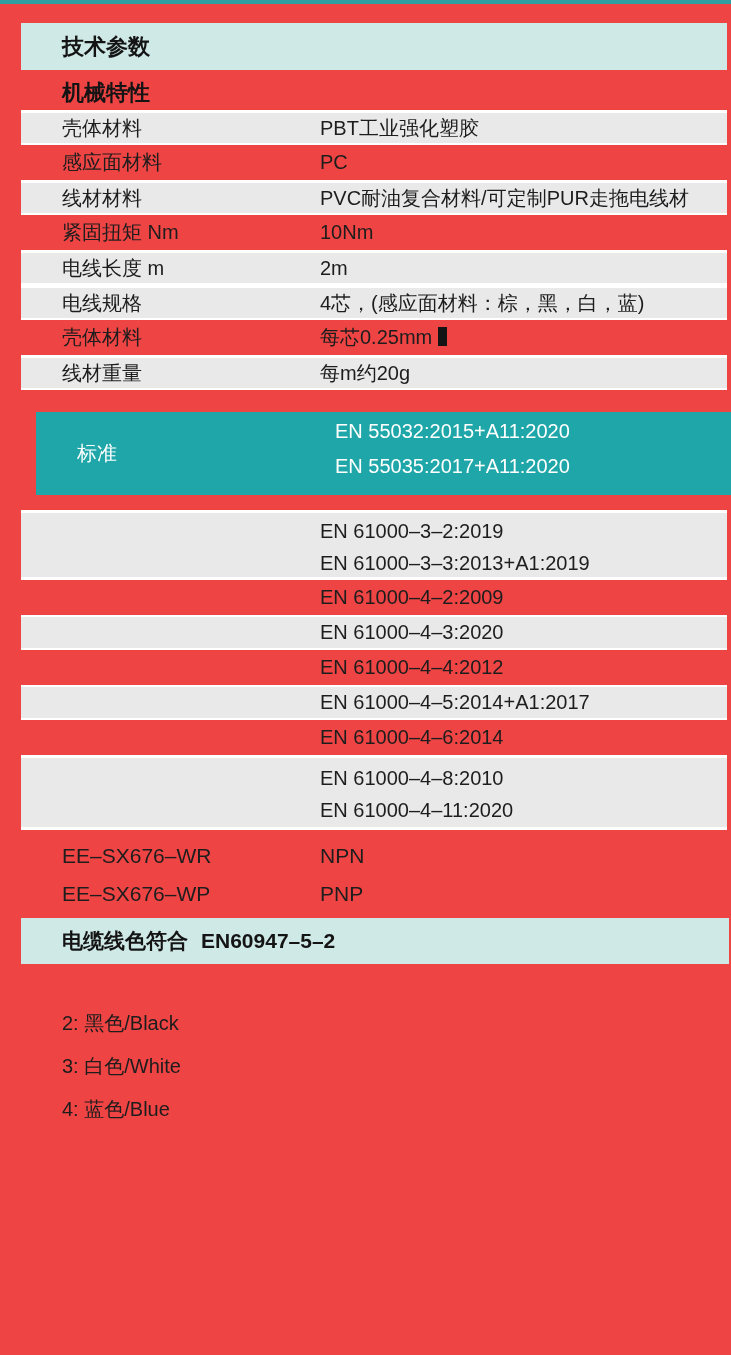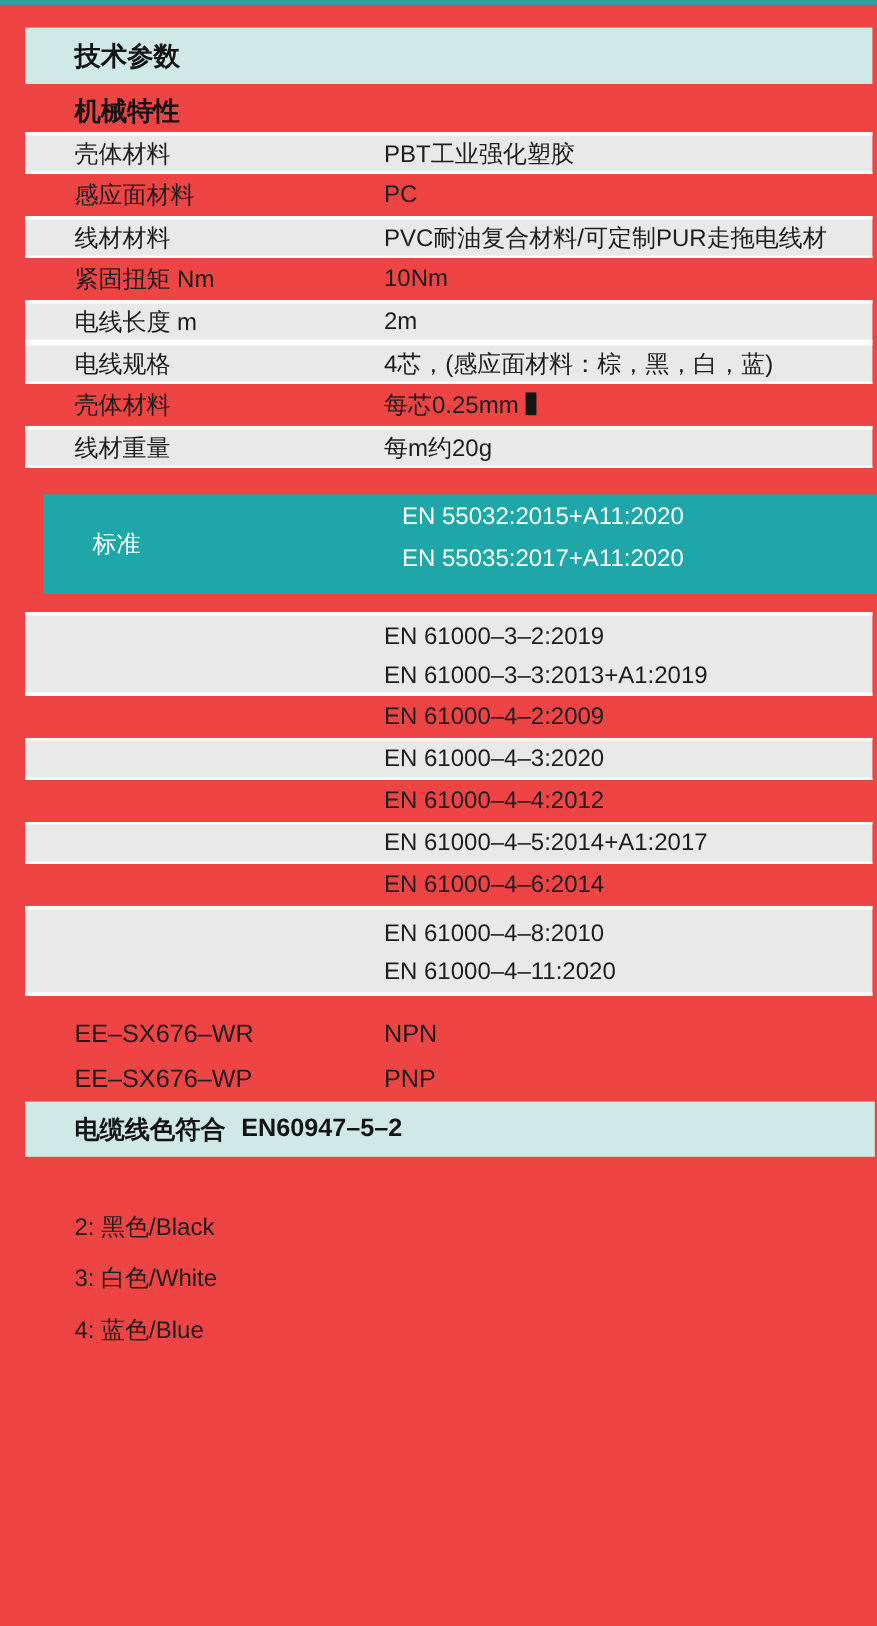--- a/index.html
+++ b/index.html
@@ -50,21 +50,21 @@
   }
   .std-block.first { margin-top: 15px; height: 70px; }
   .std-block.last  { height: 75px; padding-top: 4px; }
   .std-block .line { height: 32px; line-height: 33px; margin-left: 299px; font-size: 20px; }
 
   .std-row { margin-left: 21px; width: 706px; height: 35px; box-sizing: border-box; }
   .std-row .txt { display: block; margin-left: 299px; font-size: 20px; line-height: 35px; }
   .std-row.gray { background: #e9e9e9; border-top: 2px solid #fff; border-bottom: 2px solid #fff; }
   .std-row.gray .txt { line-height: 31px; }
 
-  .model-row { position: relative; margin-left: 21px; width: 706px; height: 36px; display: flex; align-items: flex-end; }
+  .model-row { position: relative; margin-left: 21px; width: 706px; height: 36px; display: flex; align-items: center; }
   .model-row.r1 { margin-top: 8px; }
   .model-row.r2 { margin-top: 2px; }
   .model-row .lbl { margin-left: 41px; font-size: 21px; }
   .model-row .val { position: absolute; left: 299px; font-size: 21px; }
 
   .cable-bar {
     margin: 6px 0 0 21px; width: 708px; height: 46px;
     background: #cfe9e7; display: flex; align-items: center;
     font-weight: bold; font-size: 21px; color: #141414;
   }

